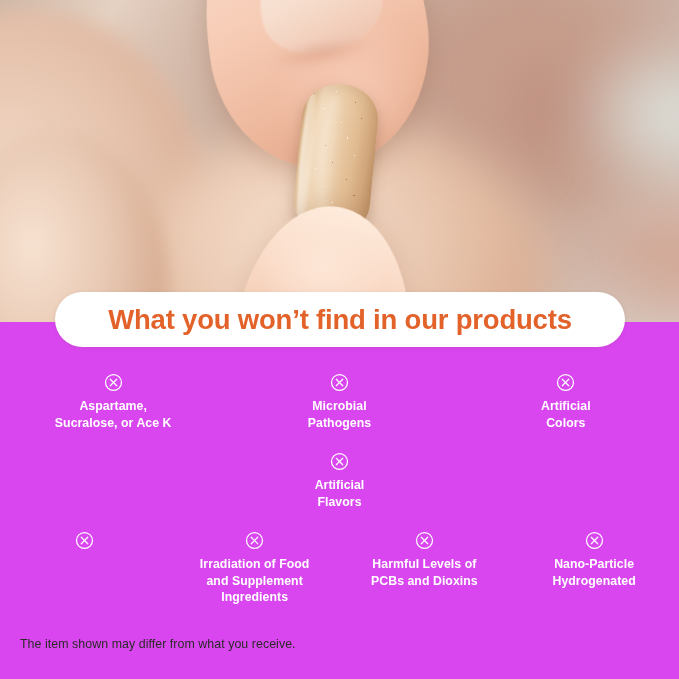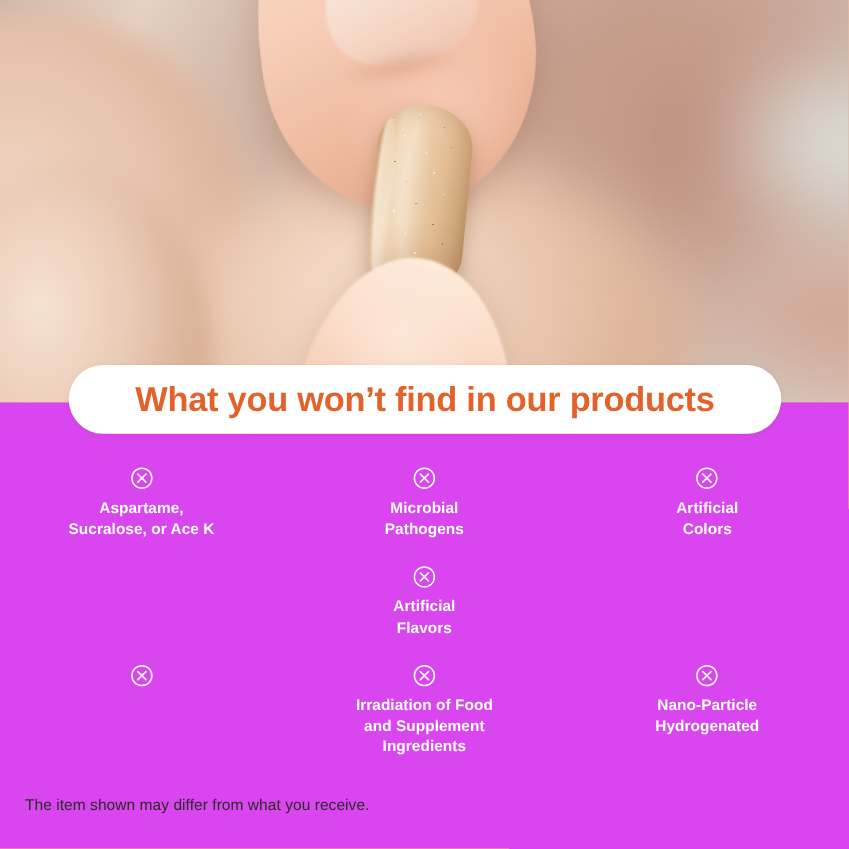--- a/index.html
+++ b/index.html
@@ -404,20 +404,29 @@
           <div class="cell-label">Irradiation of Food
 and Supplement
 Ingredients</div>
         </div>
         <div class="cell">
           <svg class="x-icon" viewBox="0 0 20 20">
             <circle cx="10" cy="10" r="8.4"></circle>
             <line x1="6.6" y1="6.6" x2="13.4" y2="13.4"></line>
             <line x1="13.4" y1="6.6" x2="6.6" y2="13.4"></line>
           </svg>
+          <div class="cell-label">Harmful Levels of
+PCBs and Dioxins</div>
+        </div>
+        <div class="cell">
+          <svg class="x-icon" viewBox="0 0 20 20">
+            <circle cx="10" cy="10" r="8.4"></circle>
+            <line x1="6.6" y1="6.6" x2="13.4" y2="13.4"></line>
+            <line x1="13.4" y1="6.6" x2="6.6" y2="13.4"></line>
+          </svg>
           <div class="cell-label">Nano-Particle
 Hydrogenated</div>
         </div>
       </div>
 
     </div>
   </div>
 
   <div class="footnote">The item shown may differ from what you receive.</div>
 

